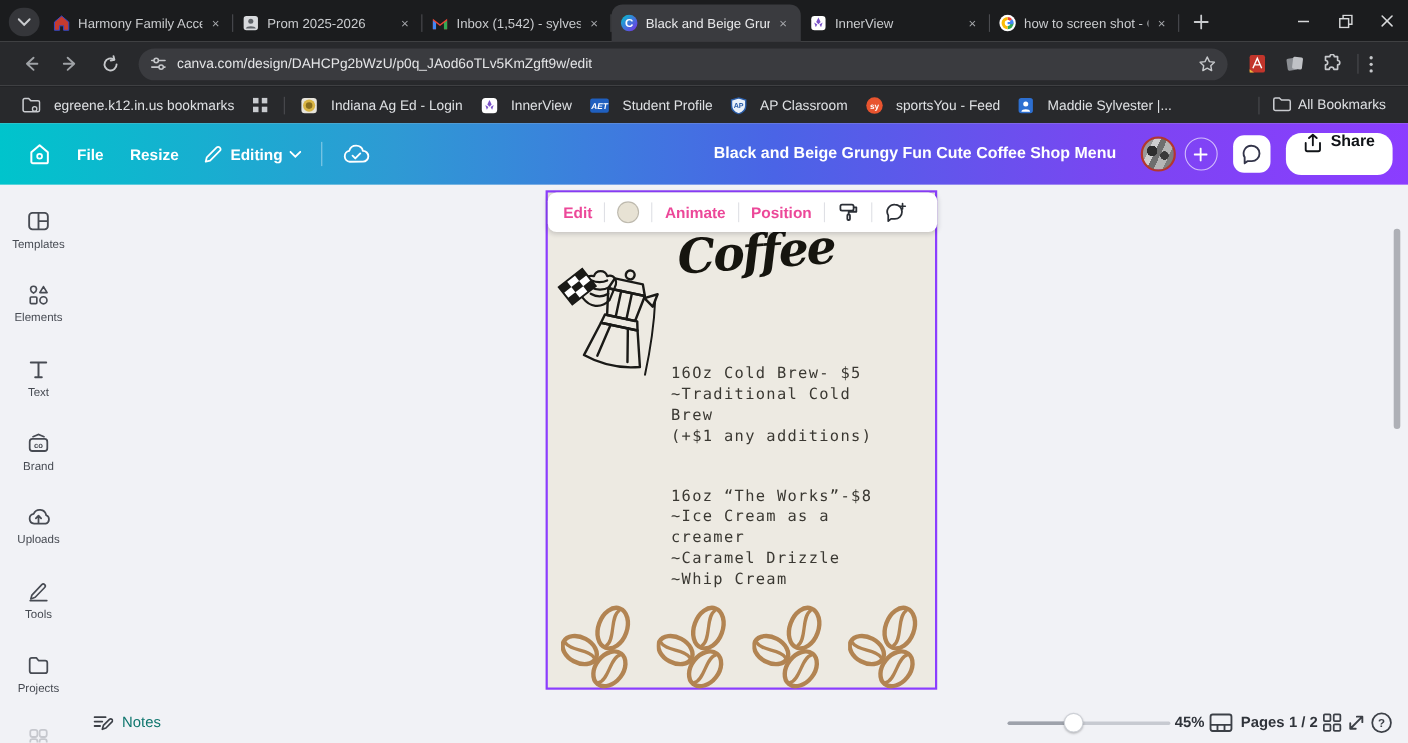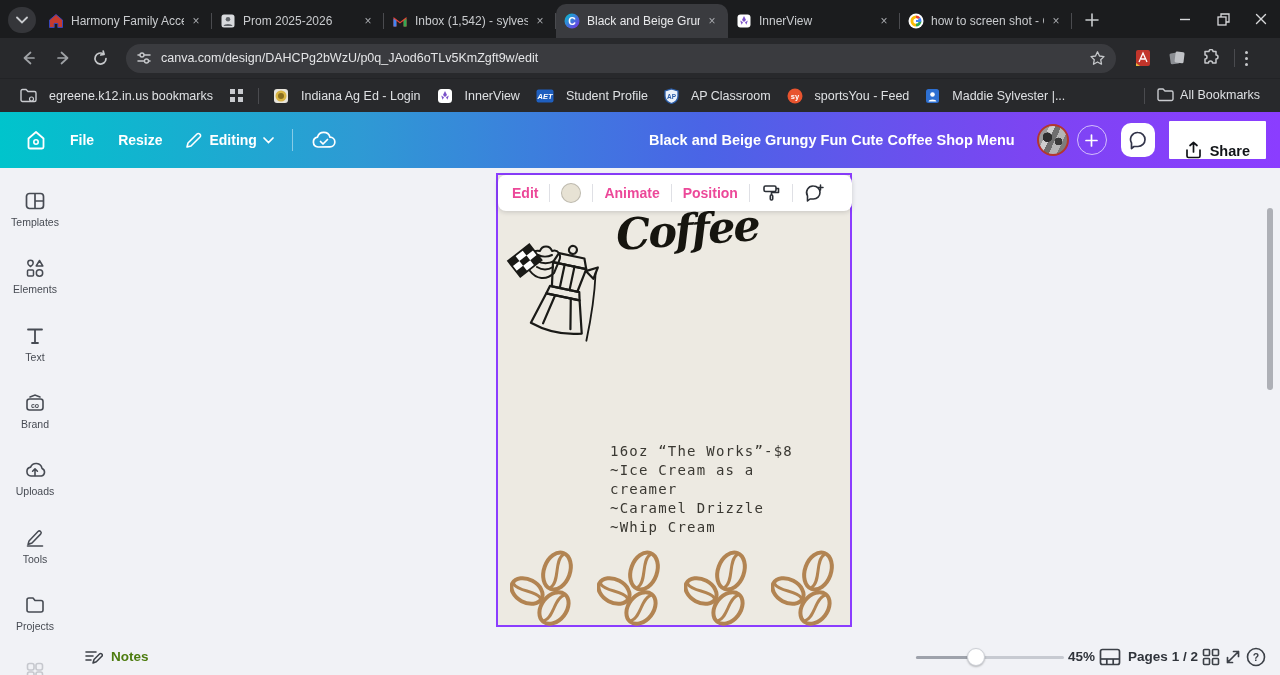--- a/index.html
+++ b/index.html
@@ -45,21 +45,21 @@
 .hbtn{font-size:14px;font-weight:700;color:#fff;padding:8px 12px;border-radius:8px;cursor:pointer;white-space:nowrap}
 .hgroup{display:flex;align-items:center;gap:6px;cursor:pointer;padding:8px 10px;border-radius:8px}
 .hdivider{width:1px;height:22px;background:rgba(255,255,255,.45);margin:0 8px}
 .doc-title{margin-left:auto;font-size:14.5px;font-weight:700;white-space:nowrap}
 .avatar{width:32px;height:32px;border-radius:50%;border:2px solid #B3372E;margin-left:22px;cursor:pointer;background:
  radial-gradient(circle at 30% 40%, #2e2e2e 0 18%, transparent 19%),
  radial-gradient(circle at 70% 55%, #3a3a3a 0 15%, transparent 16%),
  linear-gradient(115deg,#9a9a9a 0 25%,#cfcfcf 25% 40%,#6e6e6e 40% 55%,#b5b5b5 55% 75%,#7d7d7d 75%)}
 .plusbtn{width:30px;height:30px;border-radius:15px;border:1.5px solid rgba(255,255,255,.65);display:flex;align-items:center;justify-content:center;margin-left:8px;cursor:pointer}
 .commentbtn{width:34px;height:34px;border-radius:10px;background:#fff;display:flex;align-items:center;justify-content:center;margin-left:14px;cursor:pointer}
-.sharebtn{height:38px;background:#fff;border-radius:1px;display:flex;align-items:flex-end;gap:8px;padding:0 16px;margin-left:14px;cursor:pointer}
+.sharebtn{height:38px;background:#fff;border-radius:14px;display:flex;align-items:flex-start;gap:8px;padding:0 16px;margin-left:14px;cursor:pointer}
 .sharebtn span{font-size:14.5px;font-weight:700;color:#111418}
 
 
 .workspace{position:absolute;left:0;top:168px;width:1280px;height:507px;background:#F1F2F6}
 .sidebar{position:absolute;left:0;top:0;width:70px;height:507px}
 .sbitem{position:absolute;left:0;width:70px;display:flex;flex-direction:column;align-items:center;gap:4px;cursor:pointer}
 .sblabel{font-size:10.5px;color:#474B53}
 
 
 .canvasframe{position:absolute;left:496px;top:5px;width:356px;height:454px;border:2px solid #8B3DFF;background:#EDEAE2}
@@ -72,21 +72,21 @@
 .coffee-title{position:absolute;left:118px;top:30px;font-family:"DejaVu Serif",serif;font-style:italic;font-weight:700;font-size:43px;letter-spacing:-2px;color:#16150F;transform:rotate(-4deg)}
 .mblock{position:absolute;left:112px;width:236px;font-family:"DejaVu Sans Mono",monospace;font-size:14px;letter-spacing:1.2px;line-height:19px;color:#3A3832}
 .mblock1{top:156px}
 .mblock2{top:267px}
 .moka{position:absolute;left:6px;top:62px}
 .beans{position:absolute;top:372px;width:72px;height:80px}
 
 
 .cfooter{position:absolute;left:70px;top:638px;width:1210px;height:37px;display:flex;align-items:center;padding:0 14px}
 .noteswrap{display:flex;align-items:center;gap:8px;cursor:pointer}
-.noteslabel{font-size:13.5px;font-weight:700;color:#4d7c0f}
+.noteslabel{font-size:13.5px;font-weight:400;color:#0f766e}
 .footright{margin-left:auto;display:flex;align-items:center;gap:4px}
 .slider{position:relative;width:148px;height:18px;cursor:pointer}
 .slider .track{position:absolute;left:0;top:8px;width:100%;height:3px;border-radius:2px;background:#C7CAD1}
 .slider .fill{position:absolute;left:0;top:8px;width:60px;height:3px;border-radius:2px;background:#9EA2AB}
 .slider .knob{position:absolute;left:51px;top:0;width:18px;height:18px;border-radius:50%;background:#fff;border:1px solid #CDD0D6;box-shadow:0 1px 2px rgba(0,0,0,.25)}
 .zoomtext{font-size:13.5px;font-weight:700;color:#30343B}
 .pageswrap{display:flex;align-items:center;gap:7px;cursor:pointer}
 .pageslabel,.pageind{font-size:13.5px;font-weight:700;color:#30343B}
 .fbtn{cursor:pointer;display:flex;align-items:center;justify-content:center}
 
@@ -469,20 +469,26 @@
         <g transform="translate(4,24) rotate(-38)">
           <rect x="0" y="0" width="27" height="20" fill="#fff" stroke="#1A1A17" stroke-width="1.8"></rect>
           <rect x="0" y="0" width="9" height="7" fill="#1A1A17"></rect>
             <rect x="18" y="0" width="9" height="7" fill="#1A1A17"></rect>
           <rect x="9" y="7" width="9" height="6" fill="#1A1A17"></rect>
           <rect x="0" y="13" width="9" height="7" fill="#1A1A17"></rect>
             <rect x="18" y="13" width="9" height="7" fill="#1A1A17"></rect>
         </g>
       </svg>
 
+      <div class="mblock mblock1">
+        <div>16Oz Cold Brew- $5</div>
+        <div>~Traditional Cold</div>
+        <div>Brew</div>
+        <div>(+$1 any additions)</div>
+      </div>
 
       <div class="mblock mblock2">
         <div>16oz “The Works”-$8</div>
         <div>~Ice Cream as a</div>
         <div>creamer</div>
         <div>~Caramel Drizzle</div>
         <div>~Whip Cream</div>
       </div>
 
       <svg class="beans" style="left:12px" viewBox="0 0 72 80">

